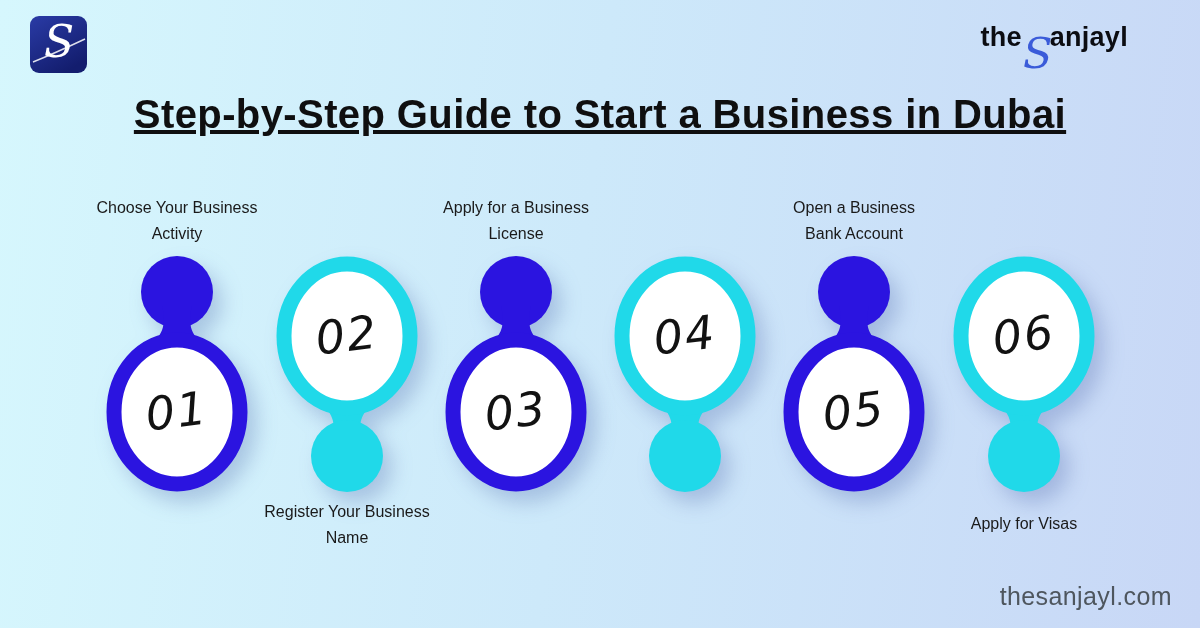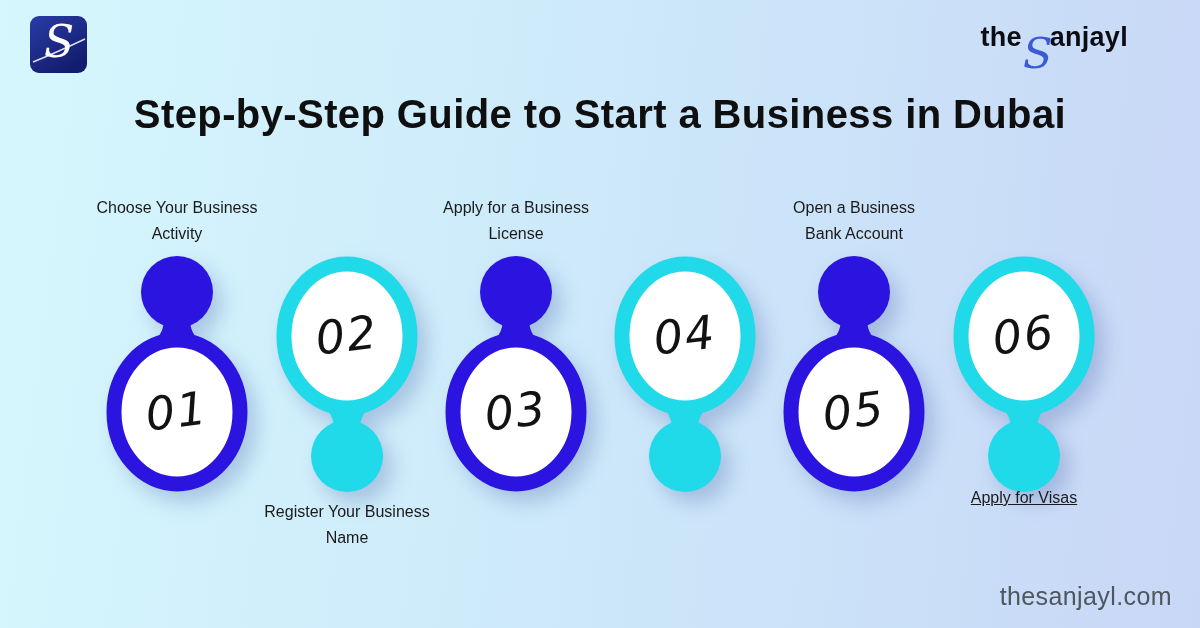--- a/index.html
+++ b/index.html
@@ -15,31 +15,31 @@
     background:linear-gradient(97deg,var(--bg_left) 0%,var(--bg_mid) 48%,var(--bg_right) 100%);
   }
 
   
   .logo{position:absolute;left:30px;top:16px;width:57px;height:57px;}
   .brand{position:absolute;right:72px;top:22px;display:flex;align-items:flex-end;
          font-weight:700;font-size:27px;color:#0c0d12;letter-spacing:.3px;}
   .brand .script-s{font-family:"DejaVu Serif",serif;font-style:italic;font-weight:400;
          font-size:43px;color:var(--script_blue);margin:0 -3px 0 1px;line-height:0;}
   .title{position:absolute;top:92px;left:0;width:100%;text-align:center;
-         font-size:40px;font-weight:600;color:var(--title_text);letter-spacing:.4px;}
+         font-size:40px;font-weight:600;color:var(--title_text);letter-spacing:.4px;text-decoration:underline;}
 
   
   .step-label{position:absolute;width:264px;text-align:center;font-size:16px;font-weight:500;
               color:var(--label_text);line-height:26px;}
   .lbl-0{left:45px;top:195px;}
   .lbl-2{left:384px;top:195px;}
   .lbl-4{left:722px;top:195px;}
   .lbl-1{left:215px;top:499px;}
   .lbl-3{left:553px;top:499px;}
-  .lbl-5{left:892px;top:485px;text-decoration:underline;}
+  .lbl-5{left:892px;top:511px;}
 
   
   .marker{position:absolute;top:256px;}
   .mk-0{left:102px;} .mk-1{left:272px;} .mk-2{left:441px;}
   .mk-3{left:610px;} .mk-4{left:779px;} .mk-5{left:949px;}
   .c-blue{color:var(--step_blue);} .c-cyan{color:var(--step_cyan);}
   .marker svg{filter:drop-shadow(9px 11px 10px rgba(60,85,160,.28));}
   .marker text{font-family:"DejaVu Sans",sans-serif;font-style:italic;font-size:46px;
                fill:#121212;letter-spacing:2px;}
 

